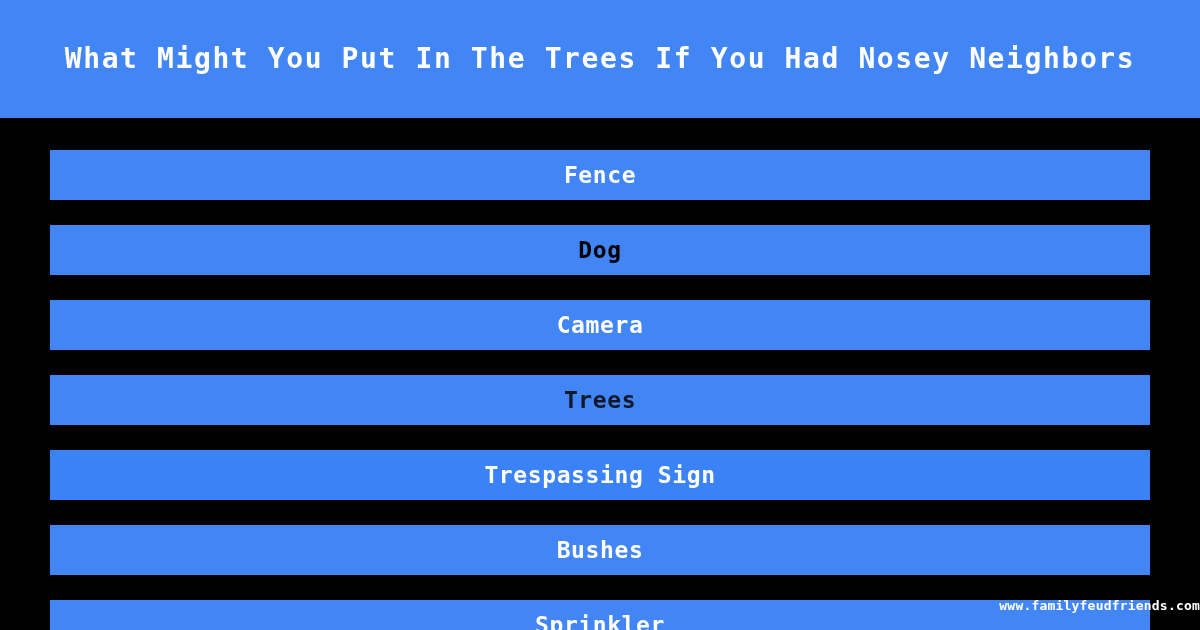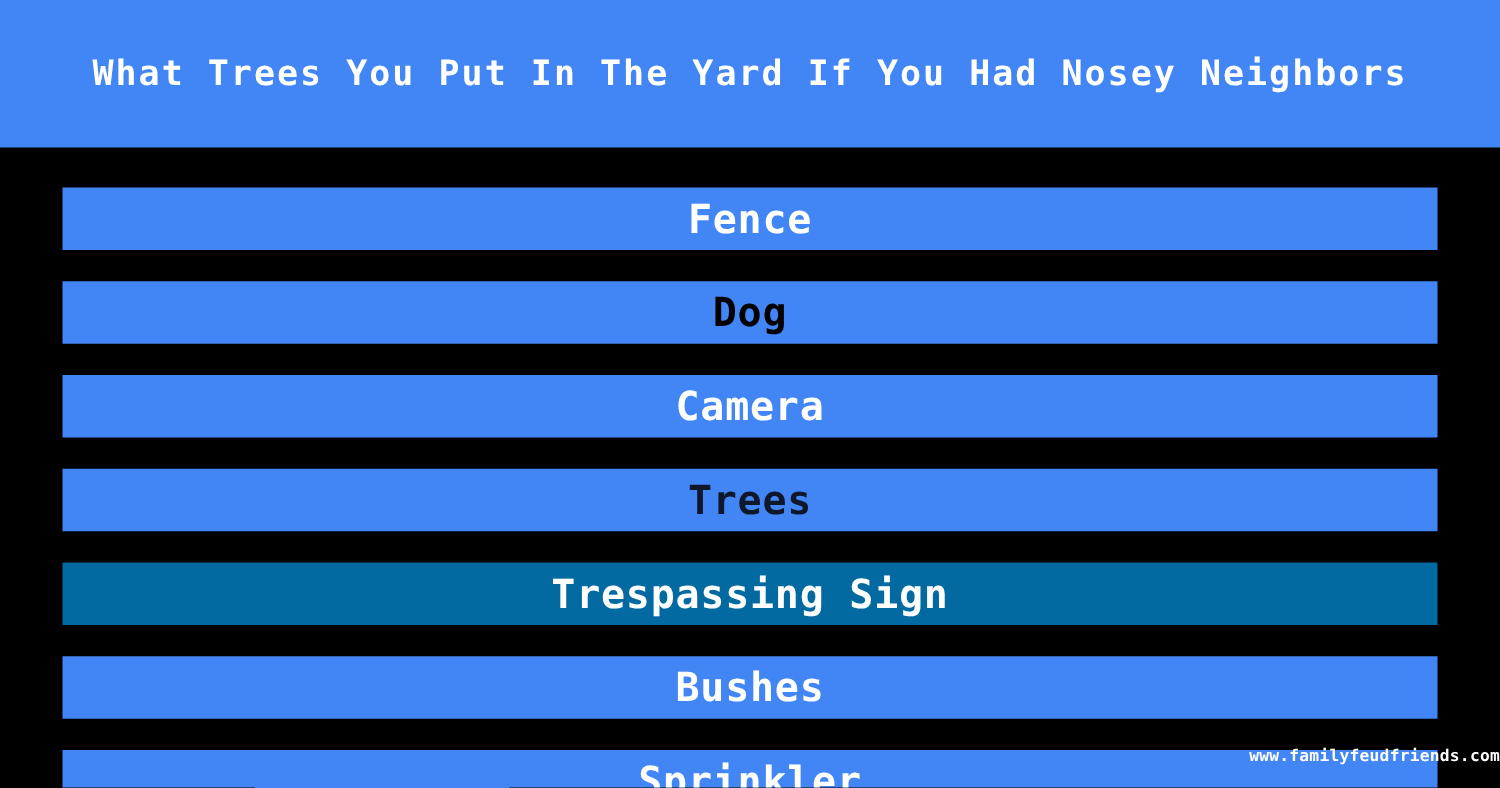--- a/index.html
+++ b/index.html
@@ -68,21 +68,21 @@
     align-items: center;
     justify-content: center;
     box-sizing: border-box;
     padding: 0 16px;
   }
 
   .answer-text {
     color: #ffffff;
     font-family: "DejaVu Sans Mono", "Liberation Mono", monospace;
     font-weight: bold;
-    font-size: 32px;
+    font-size: 23px;
     line-height: 30px;
     letter-spacing: 0.6px;
     text-align: center;
     white-space: nowrap;
   }
 
   
   #watermark {
     position: absolute;
     left: 0;
@@ -98,38 +98,38 @@
     z-index: 5;
     pointer-events: none;
   }
 </style>
 </head>
 <body style="background: rgb(0, 0, 0);">
 
 <div id="card" style="background: rgb(0, 0, 0);">
 
   <div id="header" style="background: rgb(66, 133, 244);">
-    <div id="question-title" style="color: rgb(255, 255, 255);">What Trees You Put In The Yard If You Had Nosey Neighbors</div>
+    <div id="question-title" style="color: rgb(255, 255, 255);">What Might You Put In The Trees If You Had Nosey Neighbors</div>
   </div>
 
   <div id="answers">
 
   <div class="answer-row" style="top: 32px; background: rgb(66, 133, 244);">
         <span class="answer-text" style="color: rgb(255, 255, 255);">Fence</span>
       </div>
       <div class="answer-row" style="top: 107px; background: rgb(66, 133, 244);">
         <span class="answer-text" style="color: #000000;">Dog</span>
       </div>
       <div class="answer-row" style="top: 182px; background: rgb(66, 133, 244);">
         <span class="answer-text" style="color: rgb(255, 255, 255);">Camera</span>
       </div>
       <div class="answer-row" style="top: 257px; background: rgb(66, 133, 244);">
         <span class="answer-text" style="color: #0f172a;">Trees</span>
       </div>
-      <div class="answer-row" style="top: 332px; background: #0369a1;">
+      <div class="answer-row" style="top: 332px; background: #3b82f6;">
         <span class="answer-text" style="color: rgb(255, 255, 255);">Trespassing Sign</span>
       </div>
       <div class="answer-row" style="top: 407px; background: rgb(66, 133, 244);">
         <span class="answer-text" style="color: rgb(255, 255, 255);">Bushes</span>
       </div>
       <div class="answer-row" style="top: 482px; background: rgb(66, 133, 244);">
         <span class="answer-text" style="color: rgb(255, 255, 255);">Sprinkler</span>
       </div>
     </div>
 

